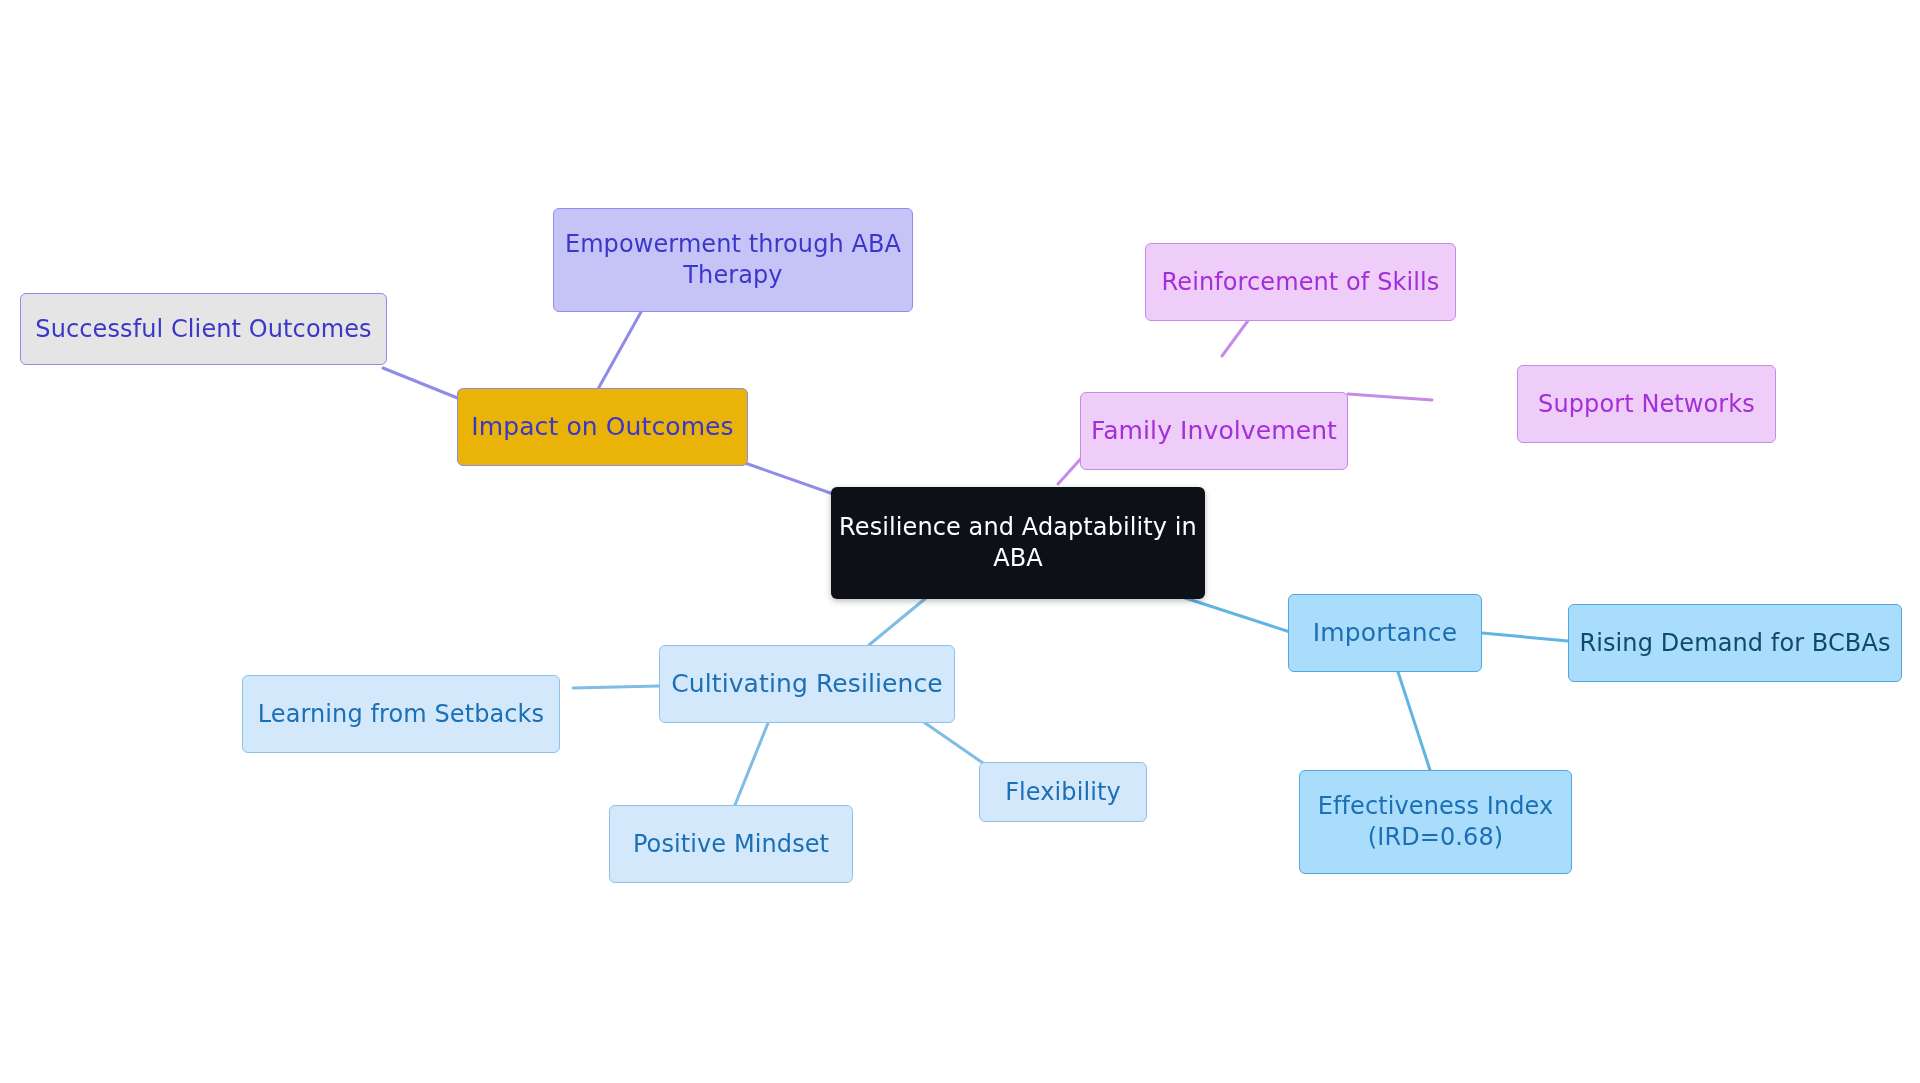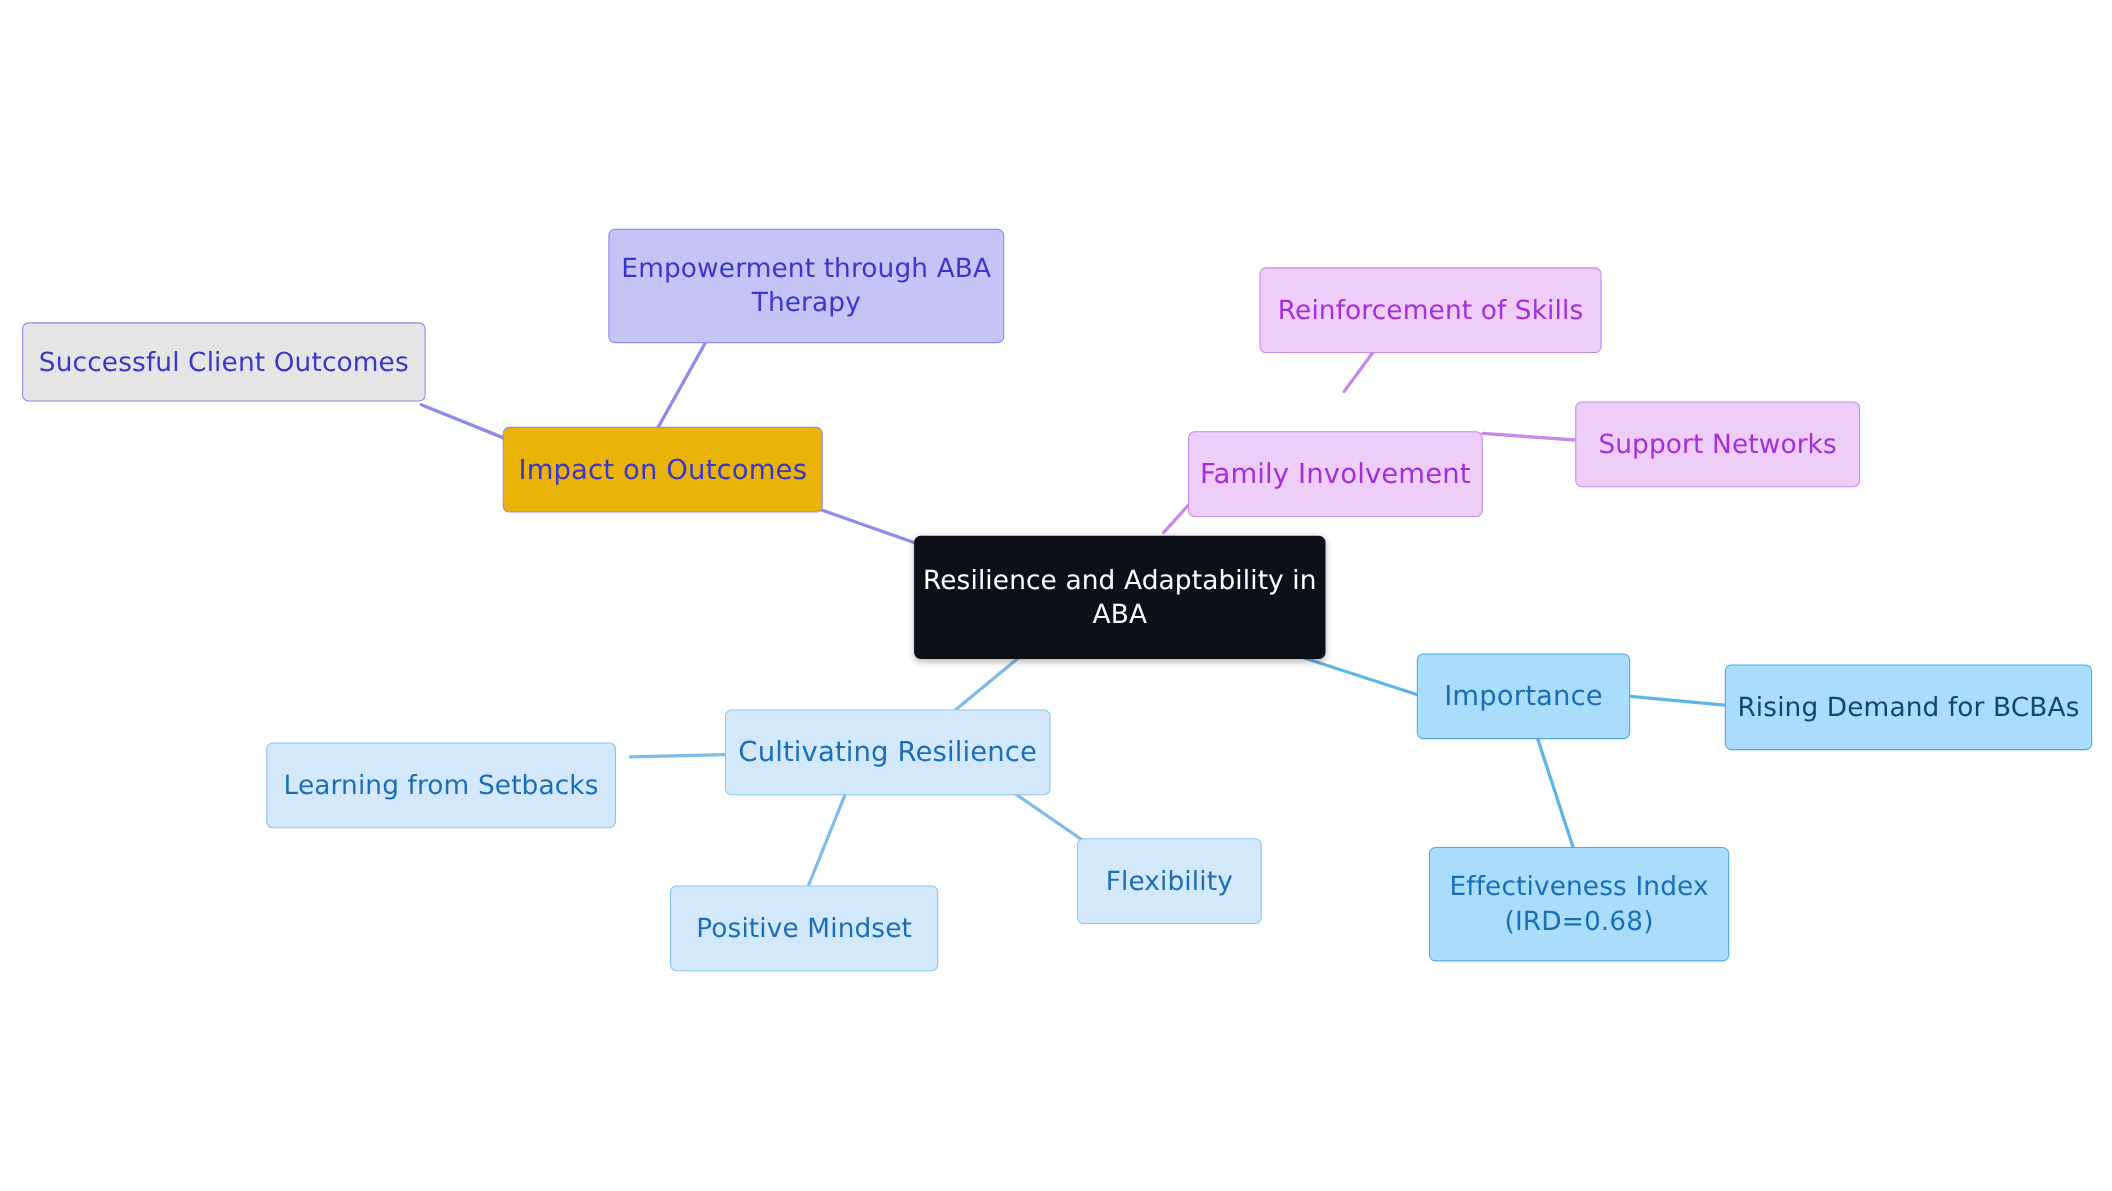--- a/index.html
+++ b/index.html
@@ -73,23 +73,23 @@
     </svg>
   <div id="node-layer">
       <div class="node root" style="left: 831px; top: 487px; width: 374px; height: 112px; background: rgb(13, 17, 23); color: rgb(255, 255, 255);">Resilience and Adaptability in
 ABA</div>
       <div class="node lvl1" style="left: 457px; top: 388px; width: 291px; height: 78px; background: #eab308; border-color: rgb(143, 140, 232); color: rgb(59, 56, 201);">Impact on Outcomes</div>
       <div class="node lvl2" style="left: 20px; top: 293px; width: 367px; height: 72px; background: #e5e5e5; border-color: rgb(143, 140, 232); color: rgb(59, 56, 201);">Successful Client Outcomes</div>
       <div class="node lvl2" style="left: 553px; top: 208px; width: 360px; height: 104px; background: rgb(198, 196, 247); border-color: rgb(143, 140, 232); color: rgb(59, 56, 201);">Empowerment through ABA
 Therapy</div>
       <div class="node lvl1" style="left: 1080px; top: 355px; width: 268px; height: 78px; background: rgb(238, 205, 248); border-color: rgb(199, 138, 229); color: rgb(163, 47, 216); margin-top: 37px;">Family Involvement</div>
       <div class="node lvl2" style="left: 1145px; top: 195px; width: 311px; height: 78px; background: rgb(238, 205, 248); border-color: rgb(199, 138, 229); color: rgb(163, 47, 216); margin-top: 48px;">Reinforcement of Skills</div>
-      <div class="node lvl2" style="left: 1432px; top: 365px; width: 259px; height: 78px; background: rgb(238, 205, 248); border-color: rgb(199, 138, 229); color: rgb(163, 47, 216);">Support Networks</div>
+      <div class="node lvl2" style="left: 1517px; top: 365px; width: 259px; height: 78px; background: rgb(238, 205, 248); border-color: rgb(199, 138, 229); color: rgb(163, 47, 216);">Support Networks</div>
       <div class="node lvl1" style="left: 1288px; top: 594px; width: 194px; height: 78px; background: rgb(170, 221, 251); border-color: rgb(79, 168, 224); color: rgb(27, 111, 181);">Importance</div>
       <div class="node lvl2" style="left: 1568px; top: 604px; width: 334px; height: 78px; background: rgb(170, 221, 251); border-color: rgb(79, 168, 224); color: #0c4a6e;">Rising Demand for BCBAs</div>
       <div class="node lvl2" style="left: 1299px; top: 770px; width: 273px; height: 104px; background: rgb(170, 221, 251); border-color: rgb(79, 168, 224); color: rgb(27, 111, 181);">Effectiveness Index
 (IRD=0.68)</div>
       <div class="node lvl1" style="left: 659px; top: 645px; width: 296px; height: 78px; background: rgb(212, 232, 251); border-color: rgb(140, 195, 234); color: rgb(27, 111, 181);">Cultivating Resilience</div>
       <div class="node lvl2" style="left: 242px; top: 655px; width: 318px; height: 78px; background: rgb(212, 232, 251); border-color: rgb(140, 195, 234); color: rgb(27, 111, 181); margin-top: 20px;">Learning from Setbacks</div>
       <div class="node lvl2" style="left: 609px; top: 805px; width: 244px; height: 78px; background: rgb(212, 232, 251); border-color: rgb(140, 195, 234); color: rgb(27, 111, 181);">Positive Mindset</div>
-      <div class="node lvl2" style="left: 979px; top: 762px; width: 168px; height: 78px; background: rgb(212, 232, 251); border-color: rgb(140, 195, 234); color: rgb(27, 111, 181); text-align: center;">Flexibility</div>
+      <div class="node lvl2" style="left: 979px; top: 762px; width: 168px; height: 60px; background: rgb(212, 232, 251); border-color: rgb(140, 195, 234); color: rgb(27, 111, 181); text-align: center;">Flexibility</div>
     </div>
 </div>
 
 </body></html>

